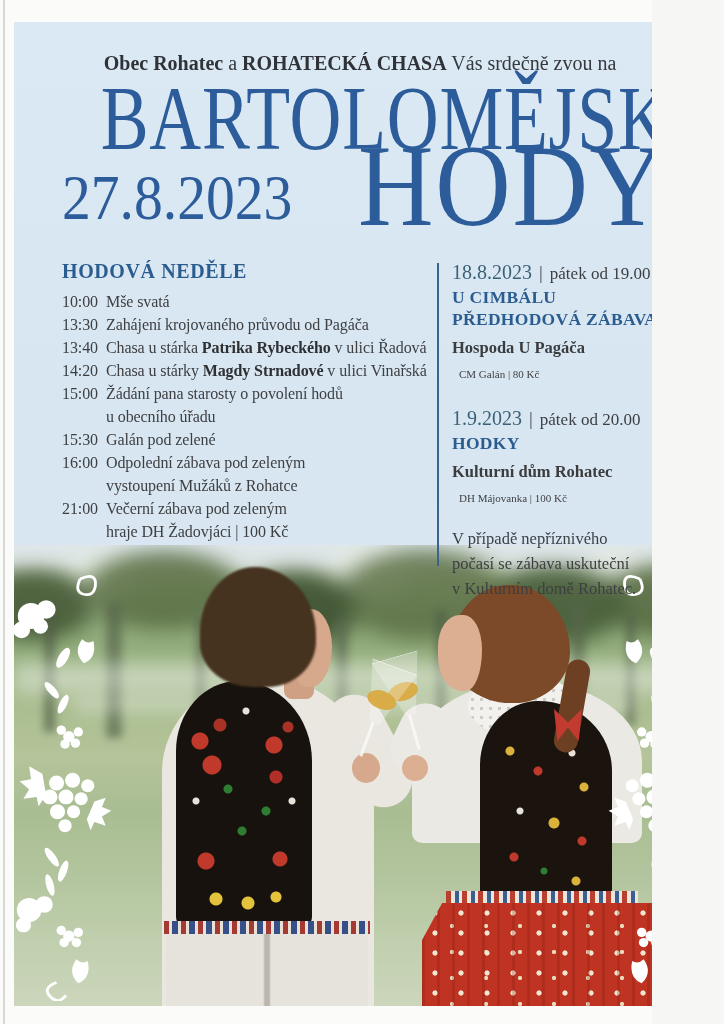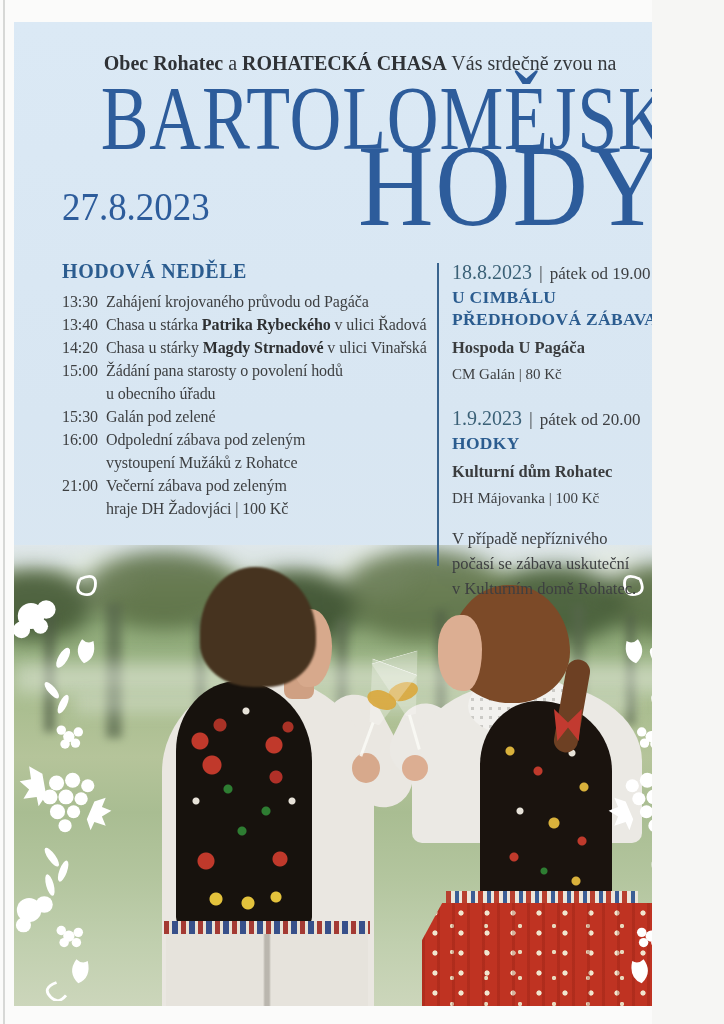--- a/index.html
+++ b/index.html
@@ -10,21 +10,21 @@
   .scan-edge.right{left:711px;opacity:.4;}
 
   .poster{position:absolute;left:14px;top:22px;width:692px;height:984px;overflow:hidden;
           background:linear-gradient(180deg,#dbe9f5 0%,#d8e6f2 40%,#dde8f0 100%);}
 
   
   .intro{position:absolute;top:30px;left:0;right:0;text-align:center;font-size:20px;color:#35383c;z-index:7;}
   .intro b{font-weight:bold;color:#2f3236;}
   .title1{position:absolute;top:50px;left:0;right:3px;text-align:center;line-height:1;z-index:7;color:#2d5c9b;font-size:92px;}
   .title1 span{display:inline-block;transform:scaleX(.78);transform-origin:center;letter-spacing:1px;}
-  .bigdate{position:absolute;top:164px;left:48px;line-height:1;z-index:7;color:#2d5c9b;font-size:41px;}
+  .bigdate{position:absolute;top:144px;left:48px;line-height:1;z-index:7;color:#2d5c9b;font-size:64px;}
   .bigdate span{display:inline-block;transform:scaleX(.9);transform-origin:left;}
   .title2{position:absolute;top:106px;left:344px;line-height:1;z-index:7;color:#2d5c9b;font-size:116px;}
   .title2 span{display:inline-block;transform:scaleX(.9);transform-origin:left;letter-spacing:2px;}
 
   .sched-head{position:absolute;top:238px;left:48px;font-size:20px;font-weight:bold;letter-spacing:.6px;color:#2b5c8f;z-index:7;}
   .sched{position:absolute;top:268px;left:48px;width:374px;font-size:16px;line-height:23px;color:#3d3f41;z-index:7;letter-spacing:-.1px;}
   .row{display:flex;}
   .row .t{flex:0 0 44px;}
   .row .d{flex:1;}
   .row strong{color:#2e3032;}
@@ -34,21 +34,21 @@
   .divider{position:absolute;left:423px;top:241px;width:2px;height:303px;background:#3a648e;z-index:7;}
 
   .right-col{position:absolute;left:438px;top:238px;width:256px;z-index:7;}
   .ev-head{font-size:19px;line-height:24px;}
   .ev-date{color:#3b6177;font-size:20px;}
   .ev-sep{margin:0 7px;color:#4a4d50;}
   .ev-time{color:#3d3f42;font-size:17px;}
   .ev-title{font-weight:bold;color:#2b5c8f;font-size:17.5px;line-height:22px;letter-spacing:.3px;}
   .ev-title:empty{display:none;}
   .ev-venue{font-weight:bold;color:#3a3c3e;font-size:16.5px;margin-top:7px;line-height:22px;}
-  .ev-info{font-size:15px;color:#3d3f41;margin-top:4px;line-height:22px;}
+  .ev-info{font-size:11px;color:#3d3f41;margin-top:4px;line-height:22px;margin-left:7px;}
   .event + .event{margin-top:21px;}
   .note{margin-top:17px;font-size:16.5px;line-height:25px;color:#3d3f41;}
 
   
   .photo{position:absolute;left:0;top:523px;width:692px;height:461px;z-index:1;overflow:hidden;
     background:linear-gradient(180deg,#dfe7ea 0%,#dce5e2 4%,#b9c9a4 9%,#8da878 16%,#96b07f 24%,#a9bd8f 34%,#b5c49a 46%,#a9bd92 58%,#b3c59e 72%,#c0cfae 86%,#ccd6bb 100%);}
   .photo *{position:absolute;}
   .canopy{left:-20px;top:-10px;right:-20px;height:175px;filter:blur(9px);
     background-image:
       radial-gradient(90px 55px at 40px 70px,rgba(70,90,55,.9) 0 55%,transparent 75%),
@@ -288,20 +288,24 @@
 
     <div class="intro"><b>Obec Rohatec</b><span> a </span><b>ROHATECKÁ CHASA</b><span> Vás srdečně zvou na</span></div>
 
     <div class="title1"><span>BARTOLOMĚJSKÉ</span></div>
     <div class="bigdate"><span>27.8.2023</span></div>
     <div class="title2"><span>HODY</span></div>
 
     <div class="sched-head">HODOVÁ NEDĚLE</div>
     <div class="sched">
       <div class="row">
+        <span class="t">10:00</span>
+        <span class="d"><span>Mše svatá</span><span></span><strong></strong><span></span></span>
+      </div>
+      <div class="row">
         <span class="t">13:30</span>
         <span class="d"><span>Zahájení krojovaného průvodu od Pagáča</span><span></span><strong></strong><span></span></span>
       </div>
       <div class="row">
         <span class="t">13:40</span>
         <span class="d"><span></span><span>Chasa u stárka </span><strong>Patrika Rybeckého</strong><span> v ulici Řadová</span></span>
       </div>
       <div class="row">
         <span class="t">14:20</span>
         <span class="d"><span></span><span>Chasa u stárky </span><strong>Magdy Strnadové</strong><span> v ulici Vinařská</span></span>

